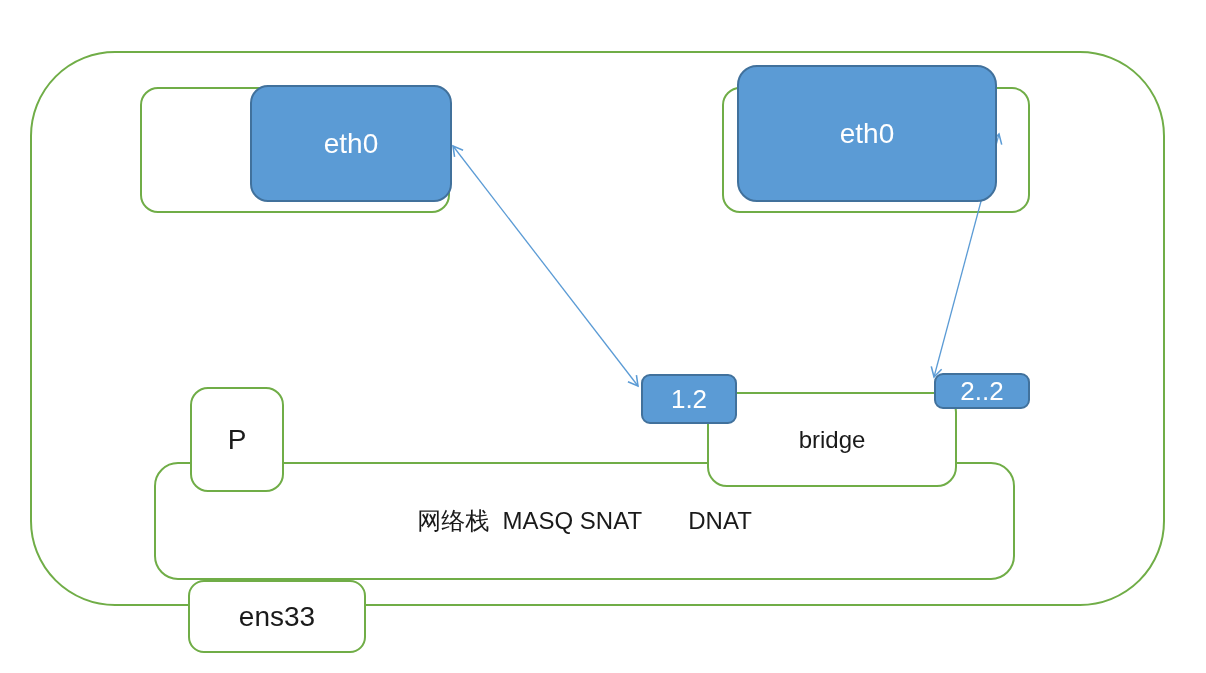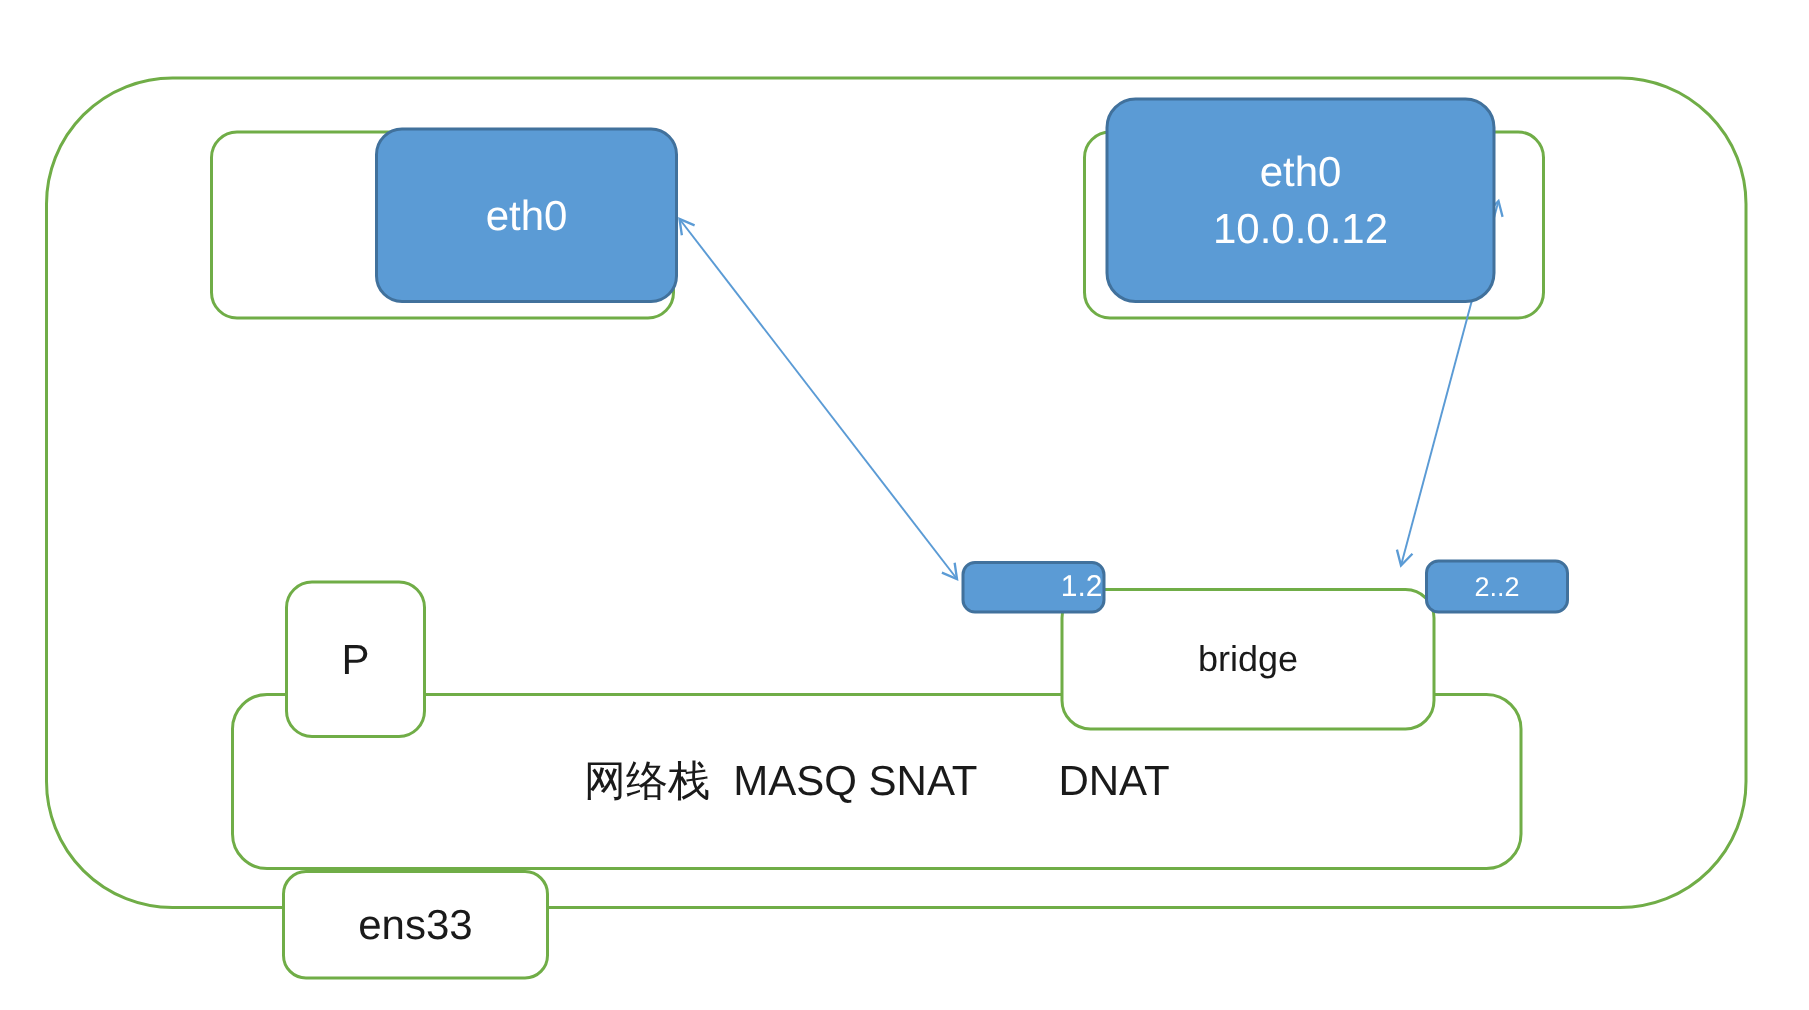--- a/index.html
+++ b/index.html
@@ -34,29 +34,29 @@
     background:#fff;
   }
   .blue{
     border:2px solid var(--c-blue_border);
     background:var(--c-blue_fill);
     color:var(--c-text_light);
   }
   .outer{left:30px;top:51px;width:1135px;height:555px;border-radius:85px;background:transparent;}
   .vm1{left:140px;top:87px;width:310px;height:126px;border-radius:18px;}
   .vm2{left:722px;top:87px;width:308px;height:126px;border-radius:18px;}
-  .netstack{left:154px;top:462px;width:861px;height:118px;border-radius:24px;font-size:28px;}
+  .netstack{left:154px;top:462px;width:861px;height:118px;border-radius:24px;font-size:24px;}
   .netstack span{white-space:pre;}
   .bridge{left:707px;top:392px;width:250px;height:95px;border-radius:20px;font-size:24px;line-height:37px;}
   .pnode{left:190px;top:387px;width:94px;height:105px;border-radius:18px;font-size:28px;}
   .ens33{left:188px;top:580px;width:178px;height:73px;border-radius:16px;font-size:28px;}
   .eth1{left:250px;top:85px;width:202px;height:117px;border-radius:18px;font-size:28px;line-height:38px;}
   .eth2{left:737px;top:65px;width:260px;height:137px;border-radius:20px;font-size:28px;line-height:38px;}
-  .port1{left:641px;top:374px;width:96px;height:35px;border-radius:9px;font-size:20px;align-items:flex-end;}
-  .port2{left:934px;top:373px;width:96px;height:36px;border-radius:9px;font-size:18px;margin-left:16px;}
+  .port1{left:641px;top:374px;width:96px;height:50px;border-radius:9px;font-size:26px;}
+  .port2{left:934px;top:373px;width:96px;height:36px;border-radius:9px;font-size:26px;}
   .arrows{position:absolute;left:0;top:0;width:1206px;height:673px;pointer-events:none;}
   .arrows line{stroke:var(--c-arrow);stroke-width:1.3;}
   .arrows marker path{stroke:var(--c-arrow);fill:none;stroke-width:1.3;}
 </style>
 </head>
 <body>
 
 <div class="stage">
 
   <div class="box green outer"></div>
@@ -88,21 +88,20 @@
     </defs>
     <line x1="453" y1="146" x2="638" y2="386" marker-start="url(#ah)" marker-end="url(#ah)"></line>
     <line x1="999" y1="134" x2="934" y2="377" marker-start="url(#ah)" marker-end="url(#ah)"></line>
   </svg>
 
   <div class="box blue eth1">
     <div>eth0</div>
   </div>
   <div class="box blue eth2">
     <div>eth0</div>
-    <div>10.0.0.12</div>
   </div>
   <div class="box blue port1">
     <span>1.2</span>
   </div>
   <div class="box blue port2">
     <span>2..2</span>
   </div>
 
 </div>
 

